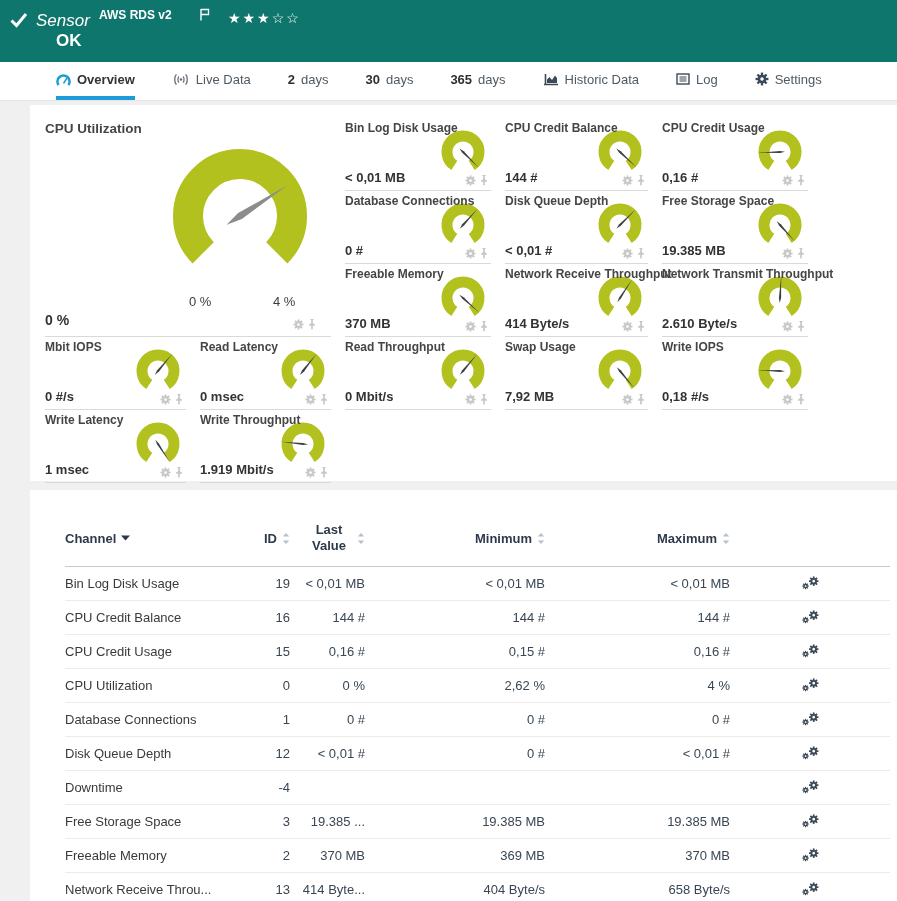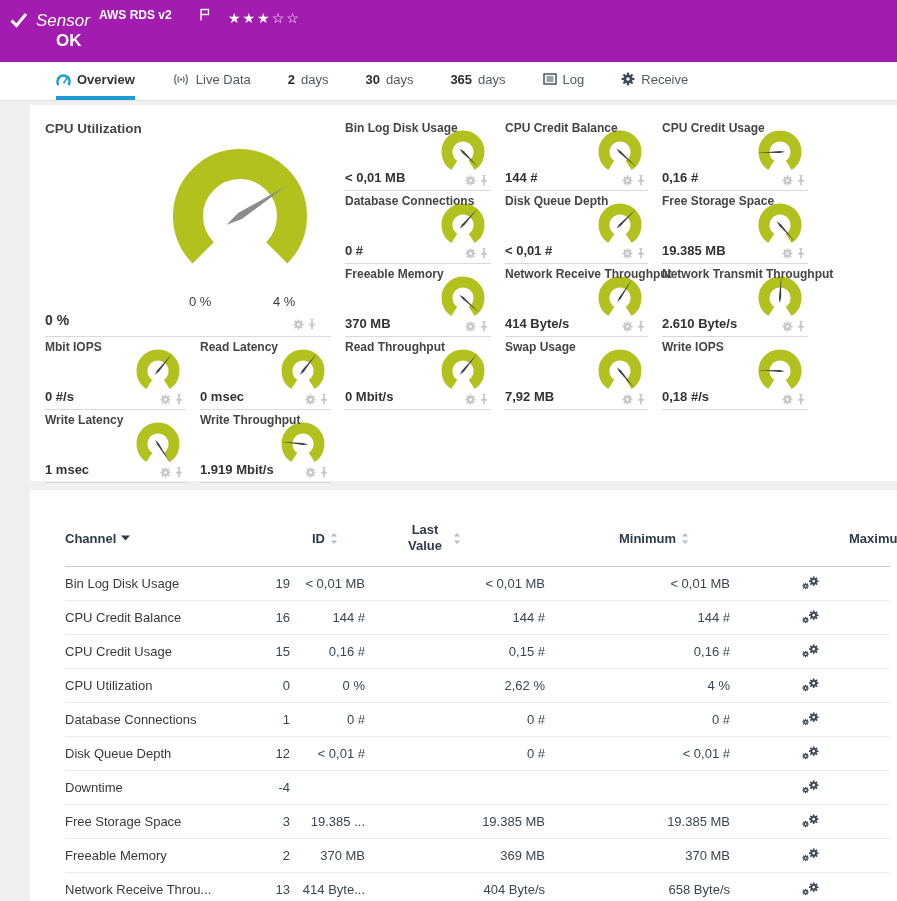--- a/index.html
+++ b/index.html
@@ -37,35 +37,35 @@
   .bscale{position:absolute;top:176px;font-size:13px;color:#3c3c3c;}
   #bscale-min{left:144px;}
   #bscale-max{left:228px;}
   .big .gvalue{font-size:14px;bottom:8px;}
   .big .gicons{right:14px;bottom:6px;}
 
   
   .tpanel{position:absolute;left:30px;top:490px;width:867px;height:411px;background:#fff;}
   .ttable{position:absolute;left:35px;top:20px;right:7px;}
   .thead,.tr{display:grid;grid-template-columns:185px 40px 75px 180px 185px 160px;}
-  .thead{align-items:center;min-height:56px;border-bottom:1px solid #c9c9c9;font-size:13px;font-weight:bold;color:#2e3a4c;gap:48px;}
+  .thead{align-items:center;min-height:56px;border-bottom:1px solid #c9c9c9;font-size:13px;font-weight:bold;color:#2e3a4c;}
   .th{display:flex;align-items:center;gap:5px;cursor:pointer;}
   .th-id,.th-last,.th-min,.th-max{justify-content:flex-end;}
   .th-last .thtxt{width:46px;line-height:1.25;text-align:center;}
   .tr{height:33px;align-items:center;border-bottom:1px solid #ebebeb;font-size:13px;}
   .td-channel{color:#3a3a3a;}
   .td-id,.td-last,.td-min,.td-max{text-align:right;color:#394653;}
   .td-icon{display:flex;justify-content:center;}
 </style>
 </head>
 <body>
 
 <div class="page">
 
-  <div class="header" id="hdr" style="background: #a21caf;">
+  <div class="header" id="hdr" style="background: #0f766e;">
     <svg class="check" width="18" height="16" viewBox="0 0 18 16">
         <path d="M1.5 8.5 L6.5 13.5 L16 2" fill="none" stroke="#fff" stroke-width="3"></path>
       </svg>
     <span class="kind">Sensor</span>
     <span class="sname">AWS RDS v2</span>
     <span class="flagwrap">
       <svg width="11" height="13" viewBox="0 0 11 13">
           <path d="M2 1.5 H9.5 V6.5 H2" fill="none" stroke="#fff" stroke-width="1.3"></path>
           <line x1="2" y1="1" x2="2" y2="12.5" stroke="#fff" stroke-width="1.4"></line>
         </svg>
@@ -105,41 +105,50 @@
       <div class="tab">
         <span class="tprefix">30</span>
         <span class="tlabel">days</span>
       </div>
       <div class="tab">
         <span class="tprefix">365</span>
         <span class="tlabel">days</span>
       </div>
       <div class="tab">
         <span class="ticon">
+          <svg width="16" height="13" viewBox="0 0 16 13">
+            <path d="M2.5 12V1M1 11.5h14" stroke="#3b4a59" stroke-width="1.6" fill="none"></path>
+            <path d="M4 10V6.5L6.5 4l2.5 3 3-4.5 2 2.5V10z" fill="#3b4a59"></path>
+          </svg>
+        </span>
+        <span class="tlabel">Historic Data</span>
+      </div>
+      <div class="tab">
+        <span class="ticon">
           <svg width="14" height="12" viewBox="0 0 14 12">
             <rect x="1" y="1" width="12" height="10" fill="none" stroke="#3b4a59" stroke-width="1.4"></rect>
             <path d="M3.5 4h7M3.5 6h7M3.5 8h7" stroke="#3b4a59" stroke-width="1.1" fill="none"></path>
           </svg>
         </span>
         <span class="tlabel">Log</span>
       </div>
       <div class="tab">
         <span class="ticon">
           <svg width="14" height="14" viewBox="0 0 24 24">
             <g stroke="#3b4a59" stroke-width="4">
               <line x1="12" y1="1" x2="12" y2="23"></line>
               <line x1="1" y1="12" x2="23" y2="12"></line>
               <line x1="4.2" y1="4.2" x2="19.8" y2="19.8"></line>
               <line x1="4.2" y1="19.8" x2="19.8" y2="4.2"></line>
             </g>
             <circle cx="12" cy="12" r="7.5" fill="#3b4a59"></circle>
             <circle cx="12" cy="12" r="3" fill="#fff"></circle>
           </svg>
         </span>
-        <span class="tlabel">Receive</span>
+        <span class="tlabel">Settings</span>
       </div>
     </div>
 
   <div class="gpanel">
     <div id="gauge-grid">
       <div class="gcell big">
         <div class="glabel">CPU Utilization</div>
         <span id="big-gauge-slot"><svg class="bigsvg" width="180" height="160" viewBox="0 0 180 160">
               <path d="M 53.2 118.8 A 52 52 0 1 1 126.8 118.8" fill="none" stroke="#b2c11d" stroke-width="30"></path>
               <polygon points="137.0,51.5 91.9,84.9 76.6,90.7 88.1,79.1" fill="#8c8c8c"></polygon>

